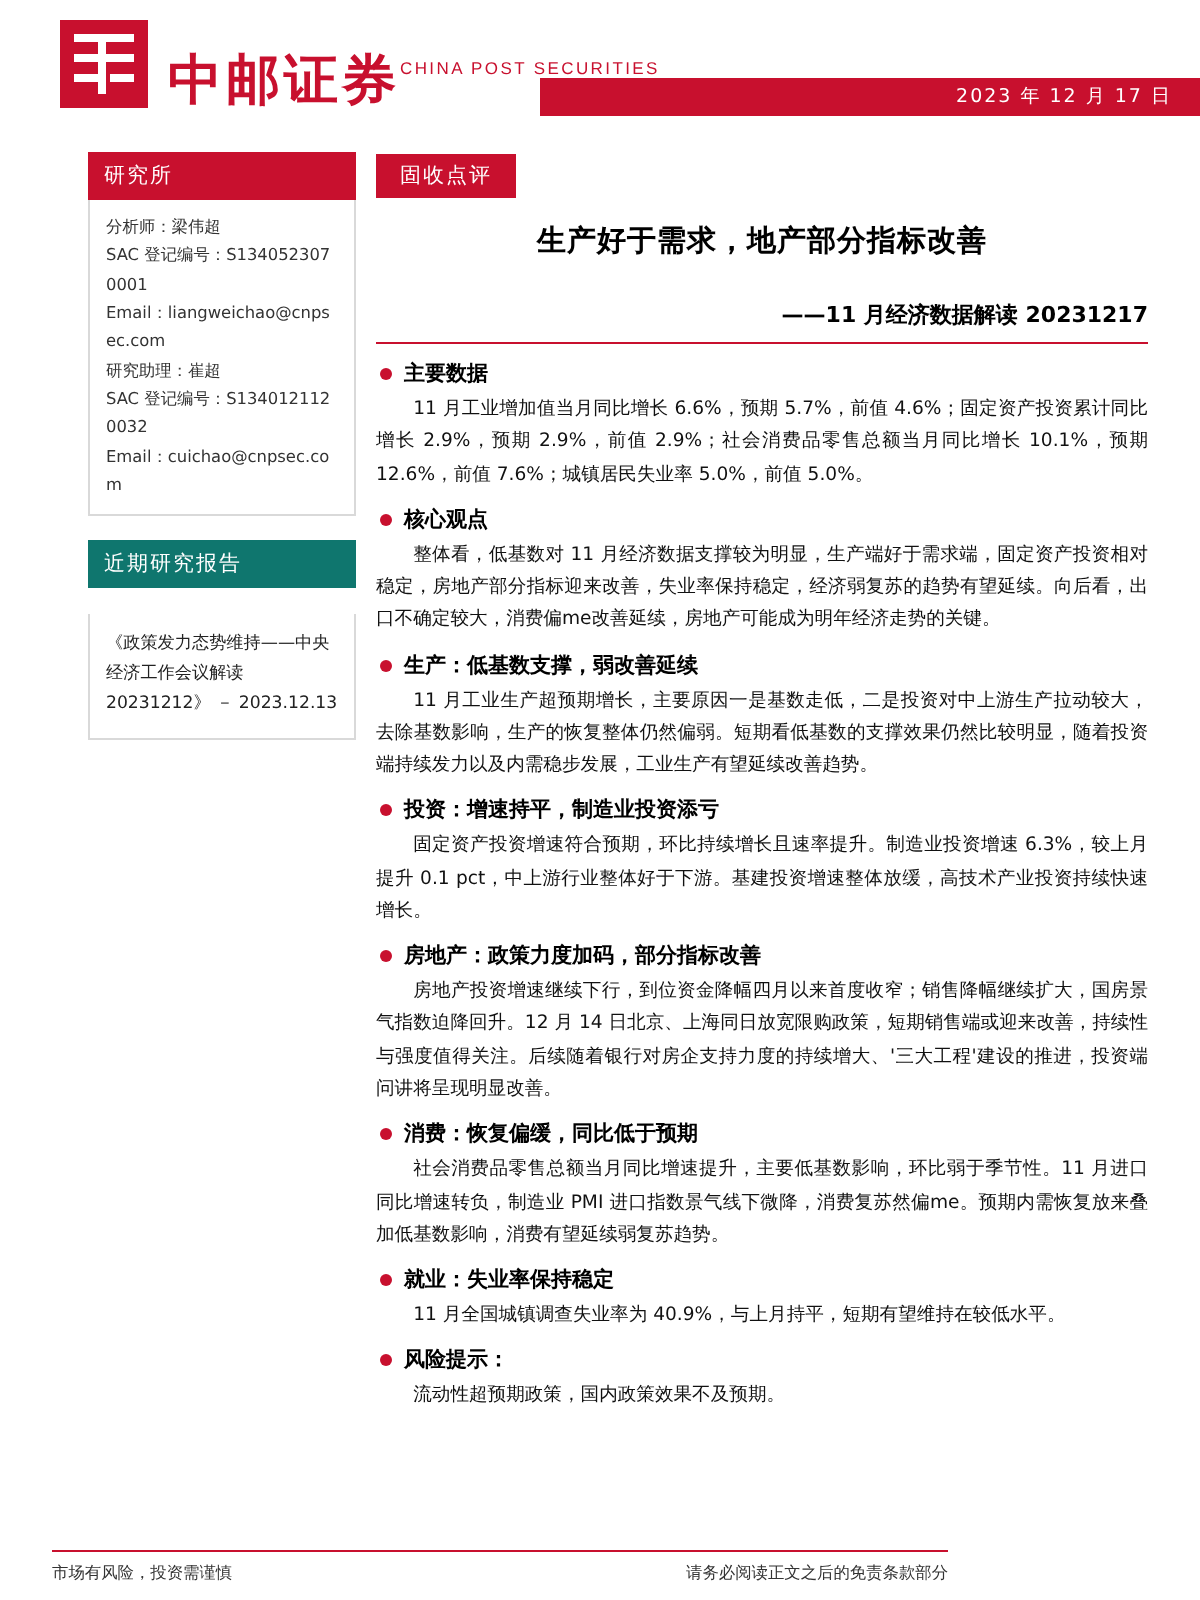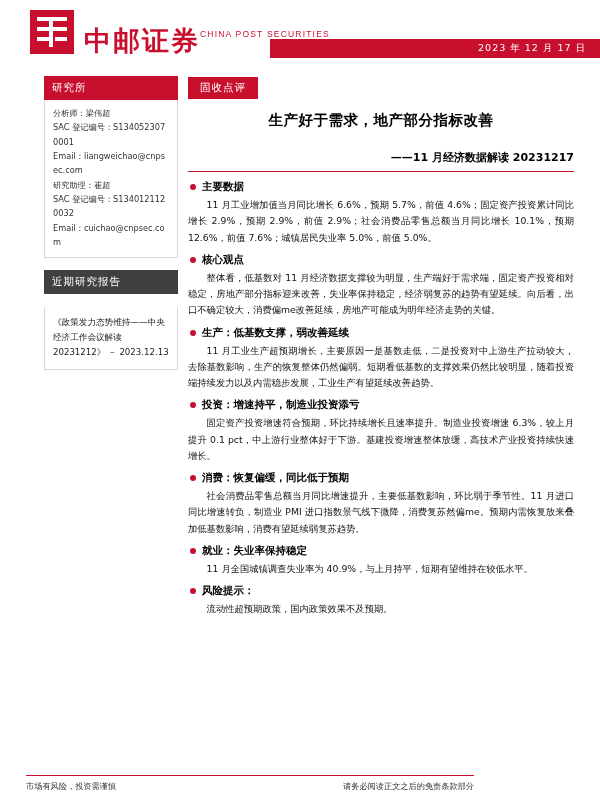--- a/index.html
+++ b/index.html
@@ -125,21 +125,21 @@
     border-top: none;
     padding: 6px 8px 8px 8px;
     font-size: 8.2px;
     line-height: 1.75;
     color: #333333;
   }
   .side-box div { word-break: break-all; }
   .side-gap { height: 12px; }
 
   .side-title2 {
-    background: #404040;
+    background: #0f766e;
     color: #ffffff;
     font-size: 10.5px;
     padding: 5px 8px;
     letter-spacing: 1px;
   }
   .side-box2 {
     border: 1px solid #d9d9d9;
     border-top: none;
     padding: 8px 8px 10px 8px;
     font-size: 8.6px;
@@ -304,20 +304,27 @@
           <div class="sec">
             <div class="sec-head">
               <span class="bullet"></span>
               <span>投资：增速持平，制造业投资添亏</span>
             </div>
             <p class="para">固定资产投资增速符合预期，环比持续增长且速率提升。制造业投资增速 6.3%，较上月提升 0.1 pct，中上游行业整体好于下游。基建投资增速整体放缓，高技术产业投资持续快速增长。</p>
           </div>
           <div class="sec">
             <div class="sec-head">
               <span class="bullet"></span>
+              <span>房地产：政策力度加码，部分指标改善</span>
+            </div>
+            <p class="para">房地产投资增速继续下行，到位资金降幅四月以来首度收窄；销售降幅继续扩大，国房景气指数迫降回升。12 月 14 日北京、上海同日放宽限购政策，短期销售端或迎来改善，持续性与强度值得关注。后续随着银行对房企支持力度的持续增大、'三大工程'建设的推进，投资端问讲将呈现明显改善。</p>
+          </div>
+          <div class="sec">
+            <div class="sec-head">
+              <span class="bullet"></span>
               <span>消费：恢复偏缓，同比低于预期</span>
             </div>
             <p class="para">社会消费品零售总额当月同比增速提升，主要低基数影响，环比弱于季节性。11 月进口同比增速转负，制造业 PMI 进口指数景气线下微降，消费复苏然偏me。预期内需恢复放来叠加低基数影响，消费有望延续弱复苏趋势。</p>
           </div>
           <div class="sec">
             <div class="sec-head">
               <span class="bullet"></span>
               <span>就业：失业率保持稳定</span>
             </div>
             <p class="para">11 月全国城镇调查失业率为 40.9%，与上月持平，短期有望维持在较低水平。</p>

